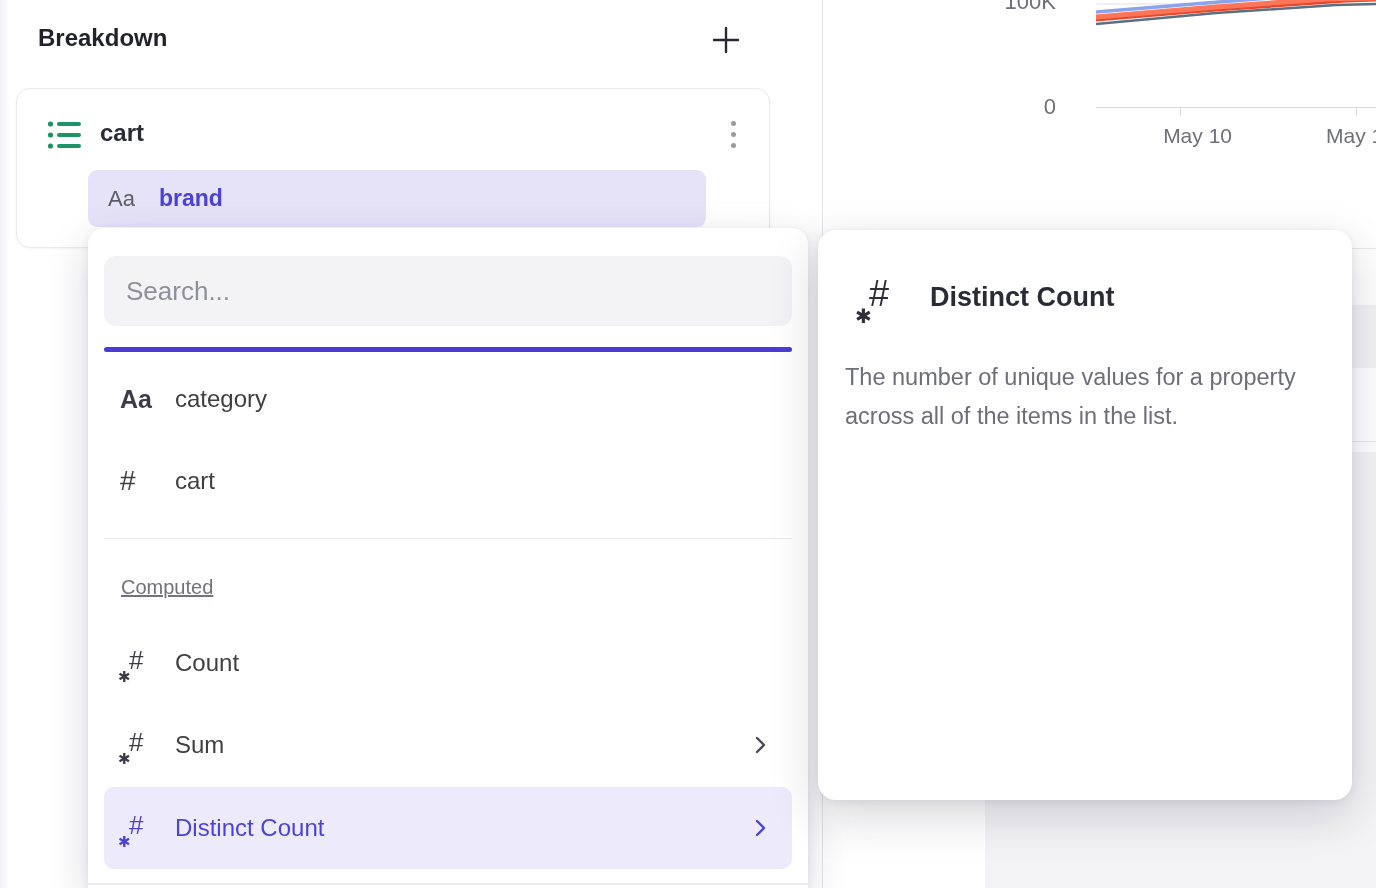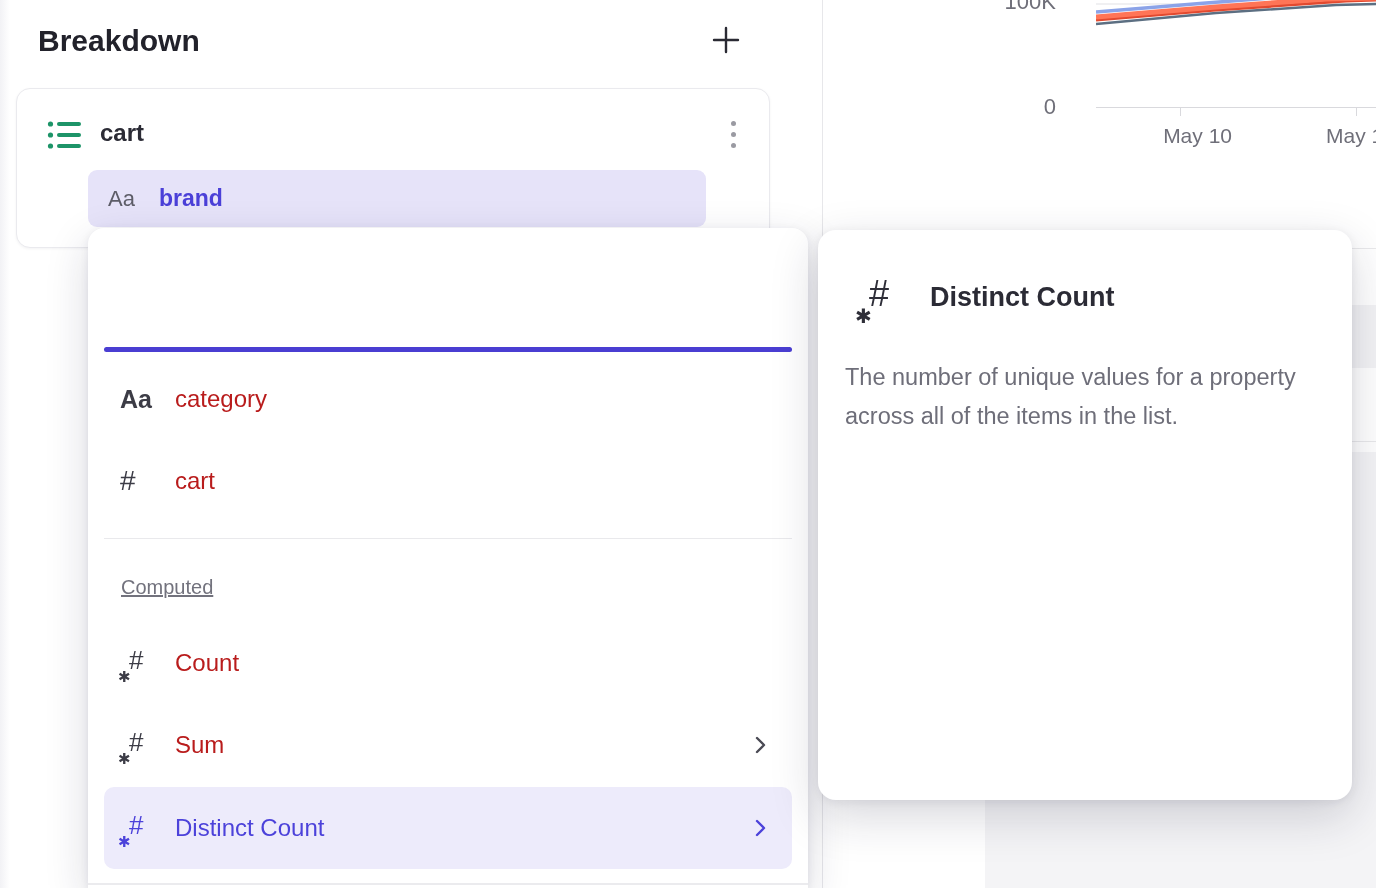--- a/index.html
+++ b/index.html
@@ -21,21 +21,21 @@
   .xtick { top:124px; font-size:21px; color:#6f6f79; }
   .xlab-1 { left:1132px; width:100px; text-align:right; }
   .xlab-2 { left:1326px; width:80px; text-align:left; }
   .chart-lines { left:1096px; top:0; width:280px; height:52px; }
   .chart-hline-1 { left:823px; top:248px; width:553px; height:1px; background:#e9e9eb; }
   .row-band { left:823px; top:305px; width:553px; height:63px; background:#f3f3f5; }
   .chart-hline-2 { left:823px; top:441px; width:553px; height:1px; background:#e9e9eb; }
   .gray-region { left:985px; top:452px; width:391px; height:436px; background:#f4f4f6; }
 
   
-  .bd-title { left:38px; top:24px; font-size:30px; font-weight:700; color:#22222b;text-align:center; }
+  .bd-title { left:38px; top:24px; font-size:24px; font-weight:700; color:#22222b;text-align:center; }
   .add-btn { left:704px; top:18px; width:44px; height:44px; display:flex; align-items:center;
     justify-content:center; cursor:pointer; background:none; border:none; }
   .cart-card { left:16px; top:88px; width:754px; height:160px; background:#fff;
     border:1px solid #eaeaee; border-radius:14px; box-shadow:0 1px 3px rgba(20,20,40,.05); }
   .list-icon { left:47px; top:119px; width:36px; height:32px; }
   .cart-name { left:100px; top:119px; font-size:24px; font-weight:700; color:#2b2b35; }
   .kebab { left:720px; top:109px; width:26px; height:50px; display:flex; flex-direction:column;
     align-items:center; justify-content:center; gap:6px; cursor:pointer; background:none; border:none; }
   .kebab i { width:5px; height:5px; border-radius:50%; background:#9a9aa2; }
   .brand-pill { left:88px; top:170px; width:618px; height:57px; background:#e6e3f9;
@@ -48,21 +48,21 @@
     border-radius:16px 16px 0 0; box-shadow:0 14px 44px rgba(25,25,60,.16), 0 2px 8px rgba(25,25,60,.08); }
   .search-wrap { position:absolute; left:16px; top:28px; width:688px; height:70px; }
   .search-input { width:100%; height:100%; background:#f3f3f5; border:none; border-radius:12px;
     padding:0 22px; font-size:26px; color:#33333d; font-family:inherit; outline:none; }
   .search-input::placeholder { color:#8f8f99; }
   .accent-bar { position:absolute; left:16px; top:119px; width:688px; height:5px;
     border-radius:3px; background:#4a3ed2; }
   .dd-row { position:absolute; left:16px; width:688px; height:82px; display:flex;
     align-items:center; padding:0 16px; border-radius:10px; cursor:pointer; }
   .dd-row .icon-box { width:55px; display:flex; align-items:center; }
-  .dd-row .row-label { font-size:24px; font-weight:500; color:#b91c1c; }
+  .dd-row .row-label { font-size:24px; font-weight:500; color:#404040; }
   .glyph-aa { font-size:25px; font-weight:600; color:#3c3c46; }
   .glyph-hash { font-size:28px; font-weight:500; color:#3c3c46; }
   .row-category { top:130px; } .row-price { top:212px; }
   .dd-divider { position:absolute; left:16px; top:310px; width:688px; height:1px; background:#e9e9ec; }
   .dd-section { position:absolute; left:33px; top:348px; font-size:20px; color:#72727d;text-decoration:underline; }
   .row-size { top:394px; } .row-sum { top:476px; }
   .row-distinct { top:559px; background:#edebfb; }
   .row-distinct .row-label { color:#4c42da; }
   .chev { margin-left:auto; margin-right:10px; display:flex; align-items:center; }
   .dd-bottom-line { position:absolute; left:0; top:655px; width:720px; height:2px; background:#ebebee; }
@@ -142,20 +142,23 @@
     <i></i>
   </button>
 
   <div class="abs brand-pill">
     <span class="type-glyph">Aa</span>
     <span class="pill-label">brand</span>
   </div>
 
   <div class="abs dropdown">
 
+    <div class="search-wrap">
+      <input class="search-input" type="text" placeholder="Search..." style="">
+    </div>
 
     <div class="accent-bar"></div>
 
     <div class="dd-row row-category">
       <span class="icon-box">
           <span class="glyph-aa">Aa</span>
         </span>
       <span class="row-label">category</span>
     </div>
 

